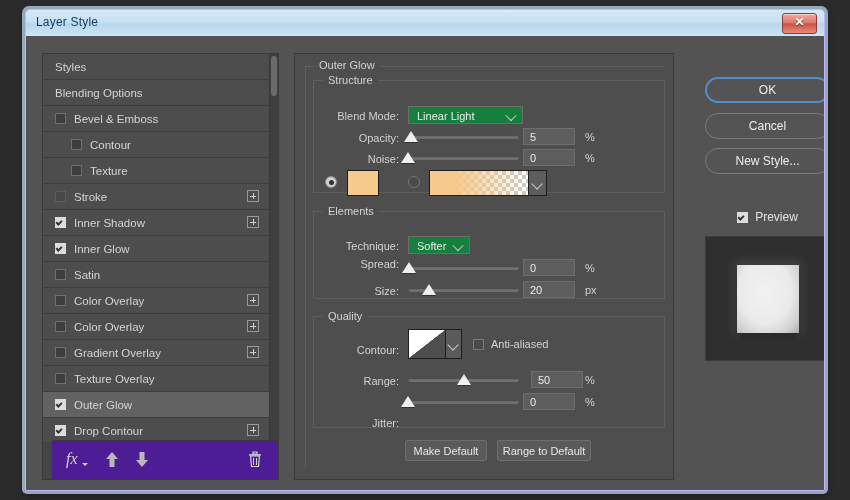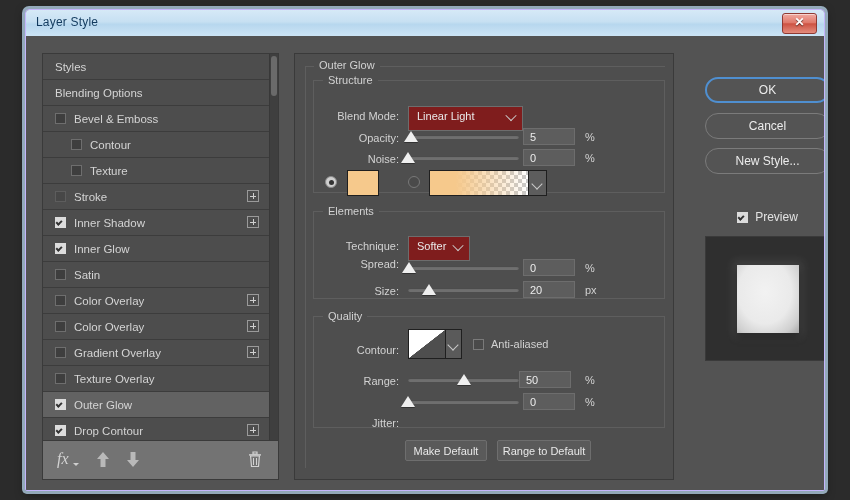--- a/index.html
+++ b/index.html
@@ -96,22 +96,22 @@
   .srow .plus:after{left:4.5px;top:2px;width:1px;height:6px;}
   #styles-scroll{
     position:absolute;right:0;top:0;width:9px;bottom:38px;
     background:#3f3f3f;border-left:1px solid #383838;box-sizing:border-box;
   }
   #styles-scroll .thumb{
     position:absolute;left:1px;right:1px;top:2px;height:40px;
     background:#6a6a6a;border-radius:3px;
   }
   #styles-footer{
-    position:absolute;left:0;right:0;bottom:0;height:38px;
-    background:#737373;border-top:1px solid #3a3a3a;text-align:right;
+    position:absolute;left:9px;right:0;bottom:0;height:38px;
+    background:#4c1d95;border-top:1px solid #3a3a3a;text-align:right;
   }
   .fx-icon{
     position:absolute;left:14px;top:9px;
     color:#d2d2d2;font-size:16px;font-style:italic;
     font-family:"Liberation Serif",serif;
   }
   .fx-icon .caret{
     position:absolute;left:16px;top:13px;
     width:0;height:0;border-left:3px solid transparent;
     border-right:3px solid transparent;border-top:3px solid #cfcfcf;
@@ -135,21 +135,21 @@
     position:absolute;top:-7px;left:9px;padding:0 5px;
     background:#4e4e4e;color:#d2d2d2;font-size:11px;white-space:nowrap;
   }
   .lbl-r{
     position:absolute;color:#d2d2d2;font-size:11px;text-align:right;
     white-space:nowrap;
   }
   .unit{position:absolute;color:#d2d2d2;font-size:11px;}
 
   .select{
-    position:absolute;height:25px;background:#7f1d1d;
+    position:absolute;height:18px;background:#15803d;
     border:1px solid #6d6d6d;box-sizing:border-box;
     color:#eaeaea;font-size:11px;cursor:pointer;
   }
   .select .txt{position:absolute;left:8px;top:3px;}
   .select .chev{
     position:absolute;right:7px;top:6px;width:7px;height:7px;
     border-right:1.6px solid #c9c9c9;border-bottom:1.6px solid #c9c9c9;
     transform:rotate(45deg) translate(-1px,-1px);
   }
 
@@ -441,21 +441,21 @@
         <span style="position:absolute;left:3px;top:11px;width:7px;height:7px;border-right:1.6px solid #c9c9c9;border-bottom:1.6px solid #c9c9c9;transform:rotate(45deg);"></span>
       </div>
       <div class="checkbox" style="left:178px;top:285px;"></div>
       <span class="unit" style="left:196px;top:284px;">Anti-aliased</span>
 
       <span class="lbl-r" style="left:24px;top:321px;width:80px;">Range:</span>
       <div class="slider" style="left:113px;top:319px;width:111px;">
         <div class="track"></div>
         <div class="knob" style="left:49px;"></div>
       </div>
-      <div class="num" style="left:224px;top:317px;">
+      <div class="num" style="left:236px;top:317px;">
         <span>50</span>
       </div>
       <span class="unit" style="left:290px;top:320px;">%</span>
 
       <span class="lbl-r" style="left:24px;top:343px;width:80px;margin-top:20px;">Jitter:</span>
       <div class="slider" style="left:113px;top:341px;width:111px;">
         <div class="track"></div>
         <div class="knob" style="left:-7px;"></div>
       </div>
       <div class="num" style="left:228px;top:339px;">

